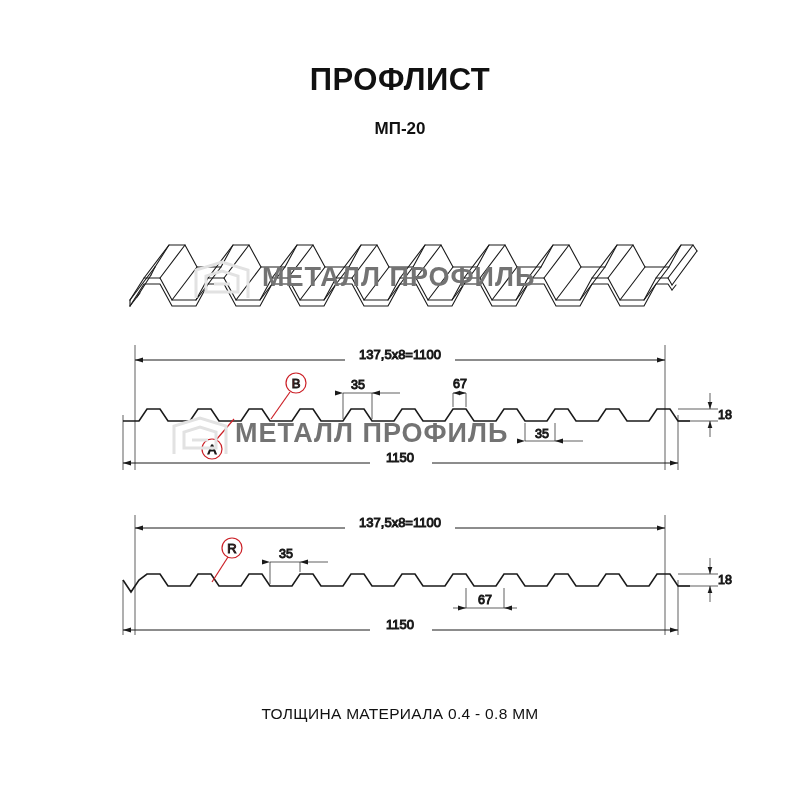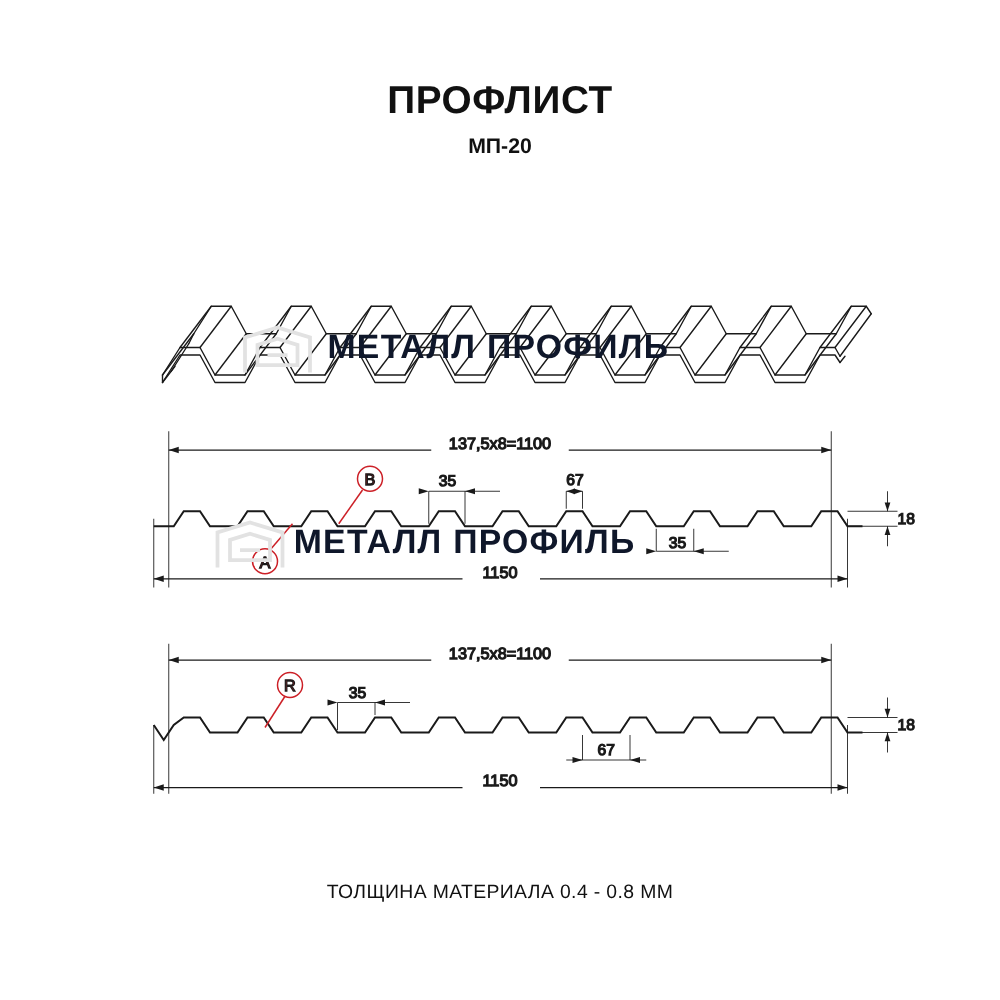--- a/index.html
+++ b/index.html
@@ -31,40 +31,40 @@
     font-size: 31px;
     font-weight: bold;
     letter-spacing: 0.5px;
     color: #111;
     line-height: 36px;
   }
   .title-sub {
     font-size: 17px;
     font-weight: bold;
     color: #111;
-    margin-top: 9px;
+    margin-top: 21px;
     line-height: 20px;
   }
   .footer-note {
     position: absolute;
     left: 0;
     top: 705px;
     width: 800px;
     text-align: center;
     font-size: 15.5px;
     font-weight: normal;
     letter-spacing: 0.3px;
     color: #111;
   }
   .wm {
     position: absolute;
     pointer-events: none;
     user-select: none;
     white-space: nowrap;
-    color: #0f172a;
+    color: #737373;
     font-weight: bold;
     letter-spacing: 1px;
   }
   .wm-1 {
     left: 262px;
     top: 262px;
     font-size: 27px;
   }
   .wm-2 {
     left: 235px;

